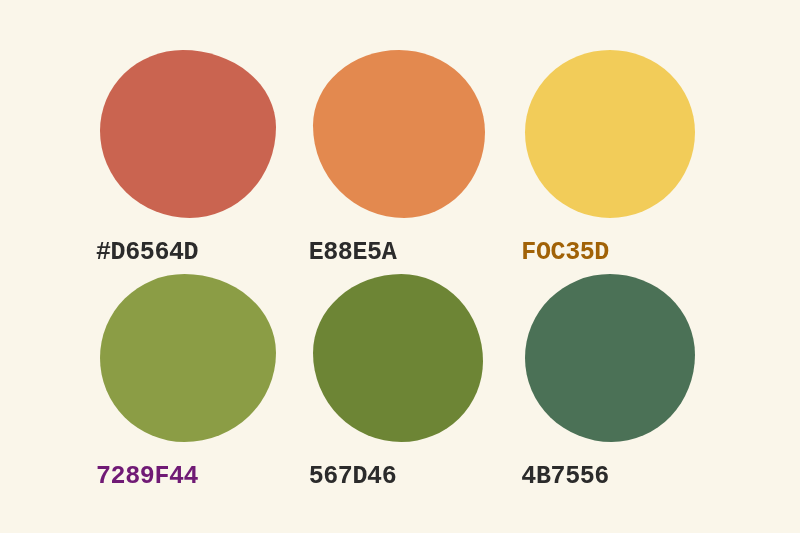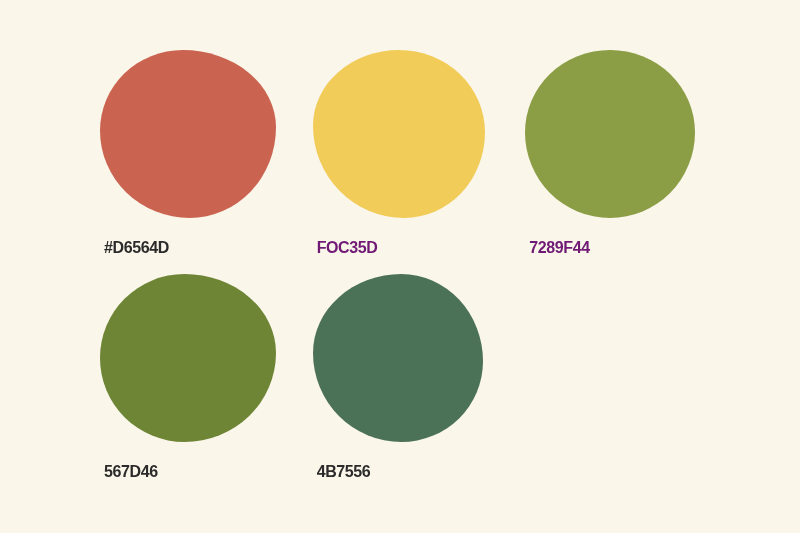--- a/index.html
+++ b/index.html
@@ -68,44 +68,48 @@
     width: 170px;
     border-radius: 52% 48% 48% 52% / 47% 52% 48% 53%;
   }
   .swatch-cell:nth-child(6) .swatch-blob {
     width: 170px;
     border-radius: 50% 50% 49% 51% / 50% 48% 52% 50%;
   }
 
   .swatch-label {
     margin-top: 22px;
-    margin-left: 8px;
-    font-family: Liberation Sans, sans-serif;
-    font-size: 16px;
+    margin-left: 0;
+    font-family: Liberation Mono, monospace;
+    font-size: 25px;
     font-weight: bold;
     letter-spacing: -0.4px;
     line-height: 1;
     white-space: nowrap;
   }
 </style>
 </head>
 <body style="background: rgb(250, 246, 234);">
 
 <div id="palette-board">
   <div class="swatch-grid">
 
     <div class="swatch-cell">
       <div class="swatch-blob" style="background: rgb(202, 100, 80);"></div>
       <div class="swatch-label" style="color: rgb(43, 43, 43);">#D6564D</div>
     </div>
 
+    <div class="swatch-cell">
+      <div class="swatch-blob" style="background: rgb(227, 137, 79);"></div>
+      <div class="swatch-label" style="color: rgb(43, 43, 43);">E88E5A</div>
+    </div>
 
     <div class="swatch-cell">
       <div class="swatch-blob" style="background: rgb(242, 204, 89);"></div>
-      <div class="swatch-label" style="color: #701a75;">FOC35D</div>
+      <div class="swatch-label" style="color: #a16207;">FOC35D</div>
     </div>
 
     <div class="swatch-cell">
       <div class="swatch-blob" style="background: rgb(139, 157, 69);"></div>
       <div class="swatch-label" style="color: #701a75;">7289F44</div>
     </div>
 
     <div class="swatch-cell">
       <div class="swatch-blob" style="background: rgb(109, 133, 53);"></div>
       <div class="swatch-label" style="color: rgb(43, 43, 43); text-align: right;">567D46</div>

